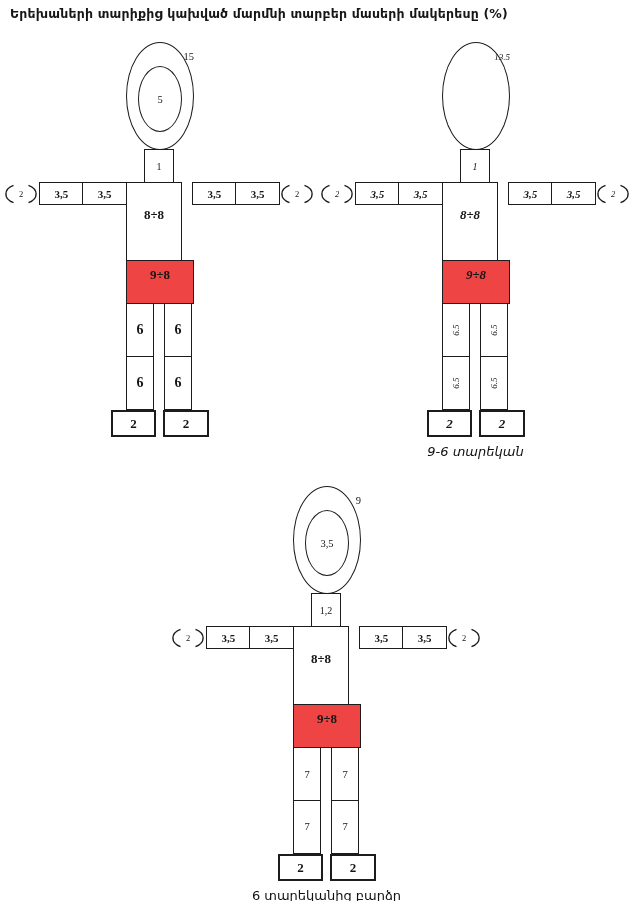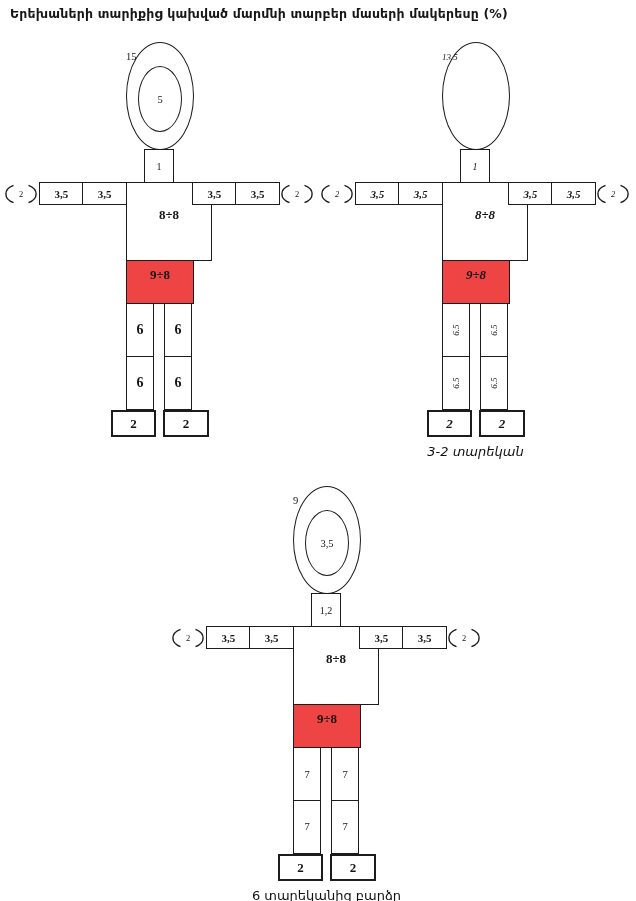--- a/index.html
+++ b/index.html
@@ -18,21 +18,21 @@
   .fig { position:absolute; width:320px; height:425px; }
   .fig1 { left:0px;   top:40px; }
   .fig2 { left:316px; top:40px;font-style:italic; }
   .fig3 { left:167px; top:484px; }
 
   .head-outer {
     position:absolute; left:124px; top:2px; width:68px; height:108px;
     border:1.5px solid #1c1c1c; border-radius:50%;
   }
   .head-top-label {
-    position:absolute; left:124px; top:11px; width:68px; text-align:left;
+    position:absolute; left:124px; top:11px; width:68px; text-align:right;
     font-size:10.5px;
   }
   .fig2 .head-top-label { font-size:9px; top:12px; }
   .head-inner {
     position:absolute; left:136px; top:26px; width:44px; height:66px;
     border:1.3px solid #1c1c1c; border-radius:50%;
     display:flex; align-items:center; justify-content:center; font-size:10.5px;
   }
   .neck {
     position:absolute; left:142px; top:109px; width:30px; height:34px;
@@ -54,21 +54,21 @@
   .arm.al { left:37px; }
   .arm.ar { left:190px; }
   .arm .cell {
     flex:1; border:1.5px solid #1c1c1c; background:#fff;
     display:flex; align-items:center; justify-content:center;
     font-size:11px; font-weight:bold;
   }
   .arm .cell + .cell { margin-left:-1.5px; }
 
   .torso-upper {
-    position:absolute; left:124px; top:142px; width:86px; height:79px;
+    position:absolute; left:124px; top:142px; width:56px; height:79px;
     border:1.5px solid #1c1c1c; background:#fff; text-align:center;
     padding-top:24px; font-size:13px; font-weight:bold;
   }
   .torso-lower {
     position:absolute; left:124px; top:220px; width:68px; height:44px;
     border:1.5px solid #1c1c1c; background:#ef4444; text-align:center;
     padding-top:6px; font-size:13px; font-weight:bold;
   }
 
   .leg { position:absolute; top:263px; width:28px; height:107px; display:flex; flex-direction:column; }
@@ -238,21 +238,21 @@
         </div>
     </div>
 
     <div class="foot fl">
         <span>2</span>
       </div>
     <div class="foot fr">
         <span>2</span>
       </div>
 
-    <div class="caption">3-2 տարեկան</div>
+    <div class="caption">9-6 տարեկան</div>
   </div>
 
   <div class="fig fig3">
     <div class="head-outer"></div>
     <div class="head-top-label">9</div>
     <div class="head-inner">
       <span>3,5</span>
     </div>
     <div class="neck">
       <span>1,2</span>

